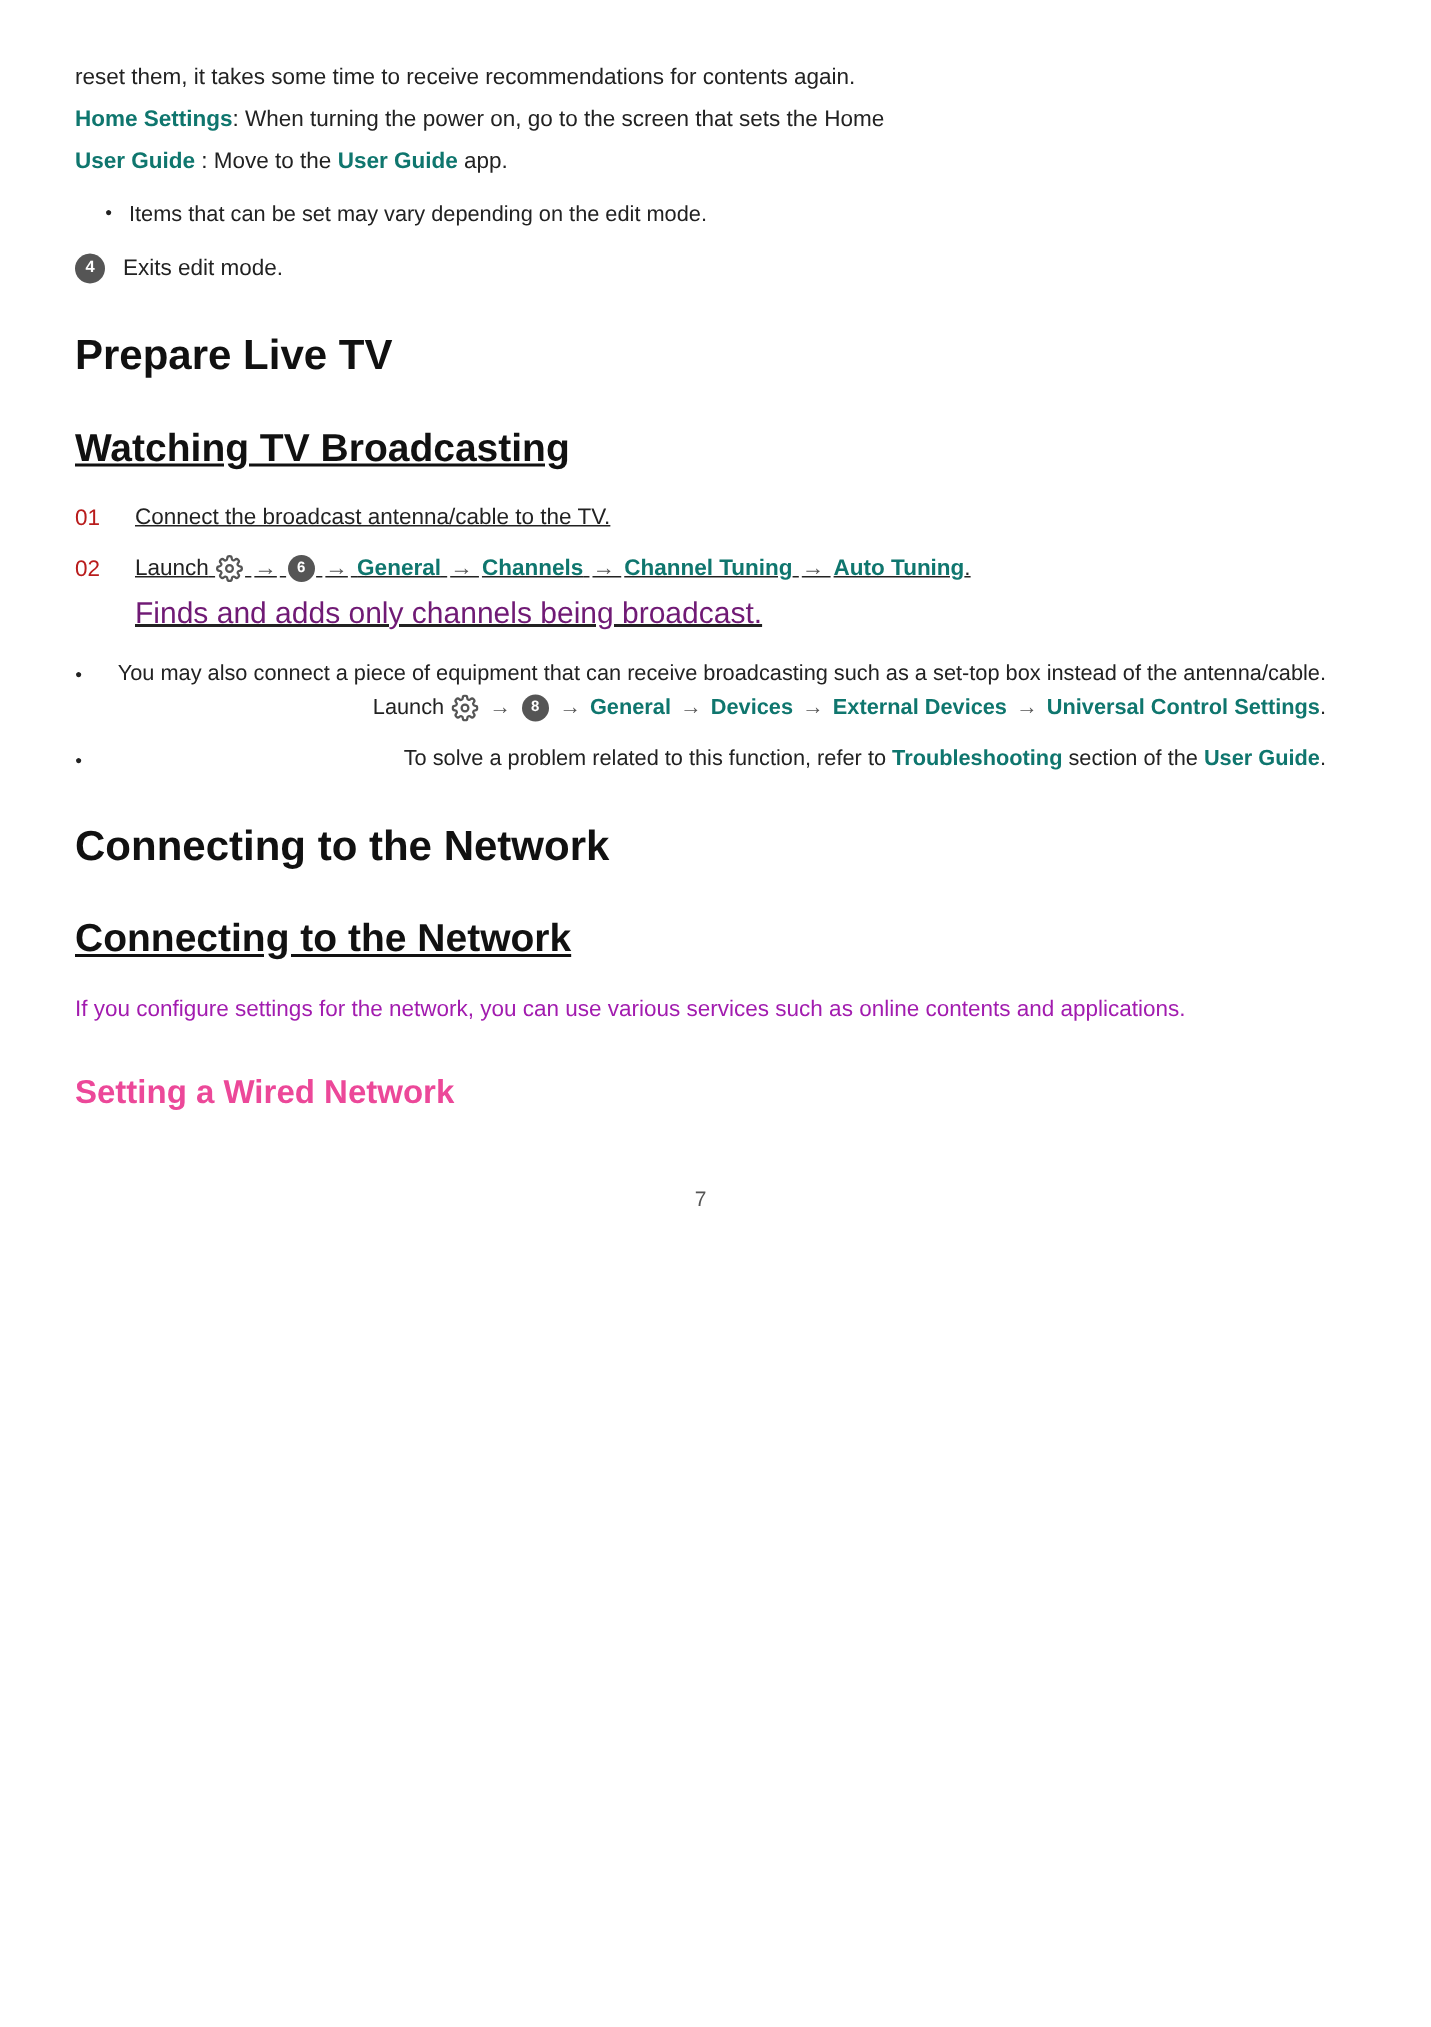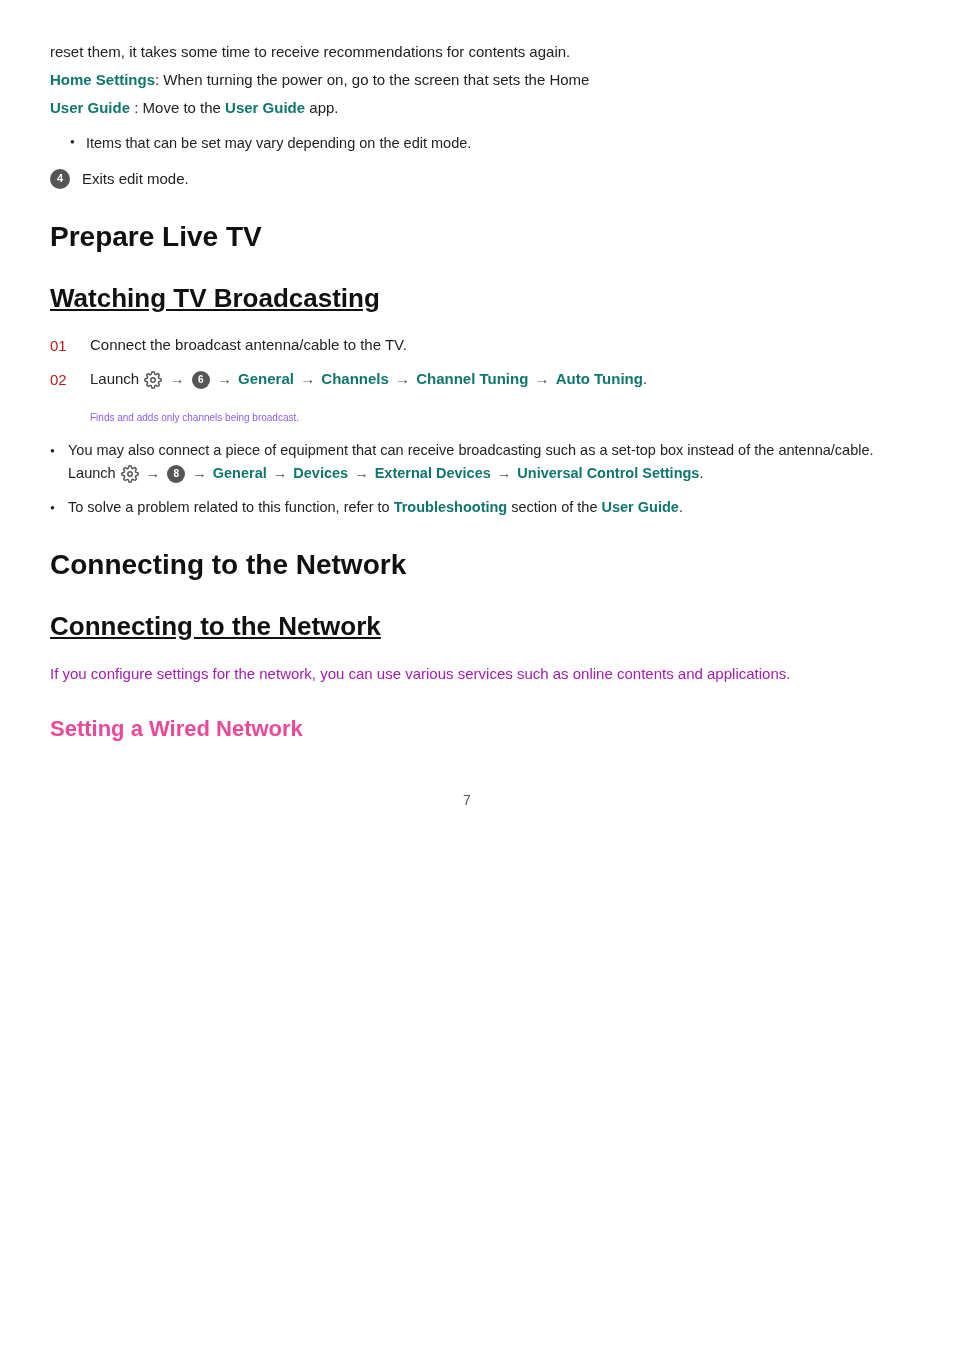--- a/index.html
+++ b/index.html
@@ -120,27 +120,28 @@
     .step-num {
       font-weight: normal;
       color: #b91c1c;
       min-width: 40px;
       font-size: 15px;
       padding-top: 1px;
     }
 
     .step-content {
       flex: 1;
+      text-decoration: underline;
     }
 
     .step-sub {
       display: block;
-      margin-top: 20px;
-      color: #8b5cf6;
-      font-size: 10px;
+      margin-top: 4px;
+      color: #701a75;
+      font-size: 20px;
     }
 
     .icon-gear {
       display: inline-block;
       width: 18px;
       height: 18px;
       vertical-align: middle;
       margin: 0 1px;
     }
 
@@ -178,20 +179,21 @@
 
     .bullet-dot {
       min-width: 18px;
       margin-top: 6px;
       color: #222;
       font-size: 8px;
     }
 
     .bullet-text {
       flex: 1;
+      text-align: right;
     }
 
     .divider-space {
       margin: 20px 0;
     }
 
     .page-number {
       text-align: center;
       color: #555;
       font-size: 14px;

